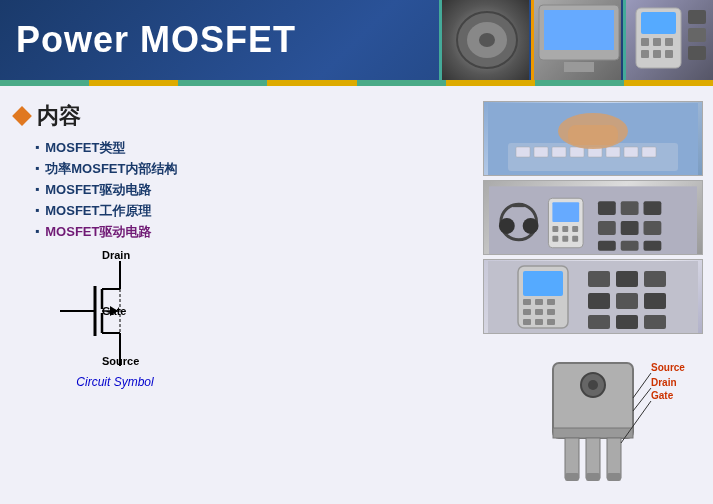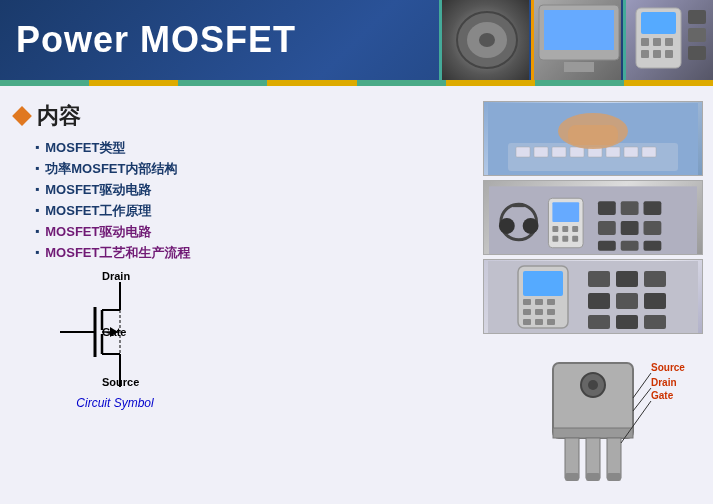--- a/index.html
+++ b/index.html
@@ -279,23 +279,20 @@
           </li>
         <li>
             <span class="item-blue">MOSFET驱动电路</span>
           </li>
         <li>
             <span class="item-blue">MOSFET工作原理</span>
           </li>
         <li>
             <span class="item-orange">MOSFET驱动电路</span>
           </li>
-        <li>
-            <span class="item-orange">MOSFET工艺和生产流程</span>
-          </li>
       </ul>
 
       <div style="display:flex; align-items:flex-end; margin-top:10px; gap:30px;">
         <div class="circuit-symbol-area" style="margin-left:0;">
 
           <svg class="mosfet-svg" viewBox="0 0 130 120">
 
             <line x1="10" y1="60" x2="45" y2="60" stroke="#000" stroke-width="2"></line>
 
             <text x="52" y="64" font-size="11" font-weight="bold" fill="#000">Gate</text>

